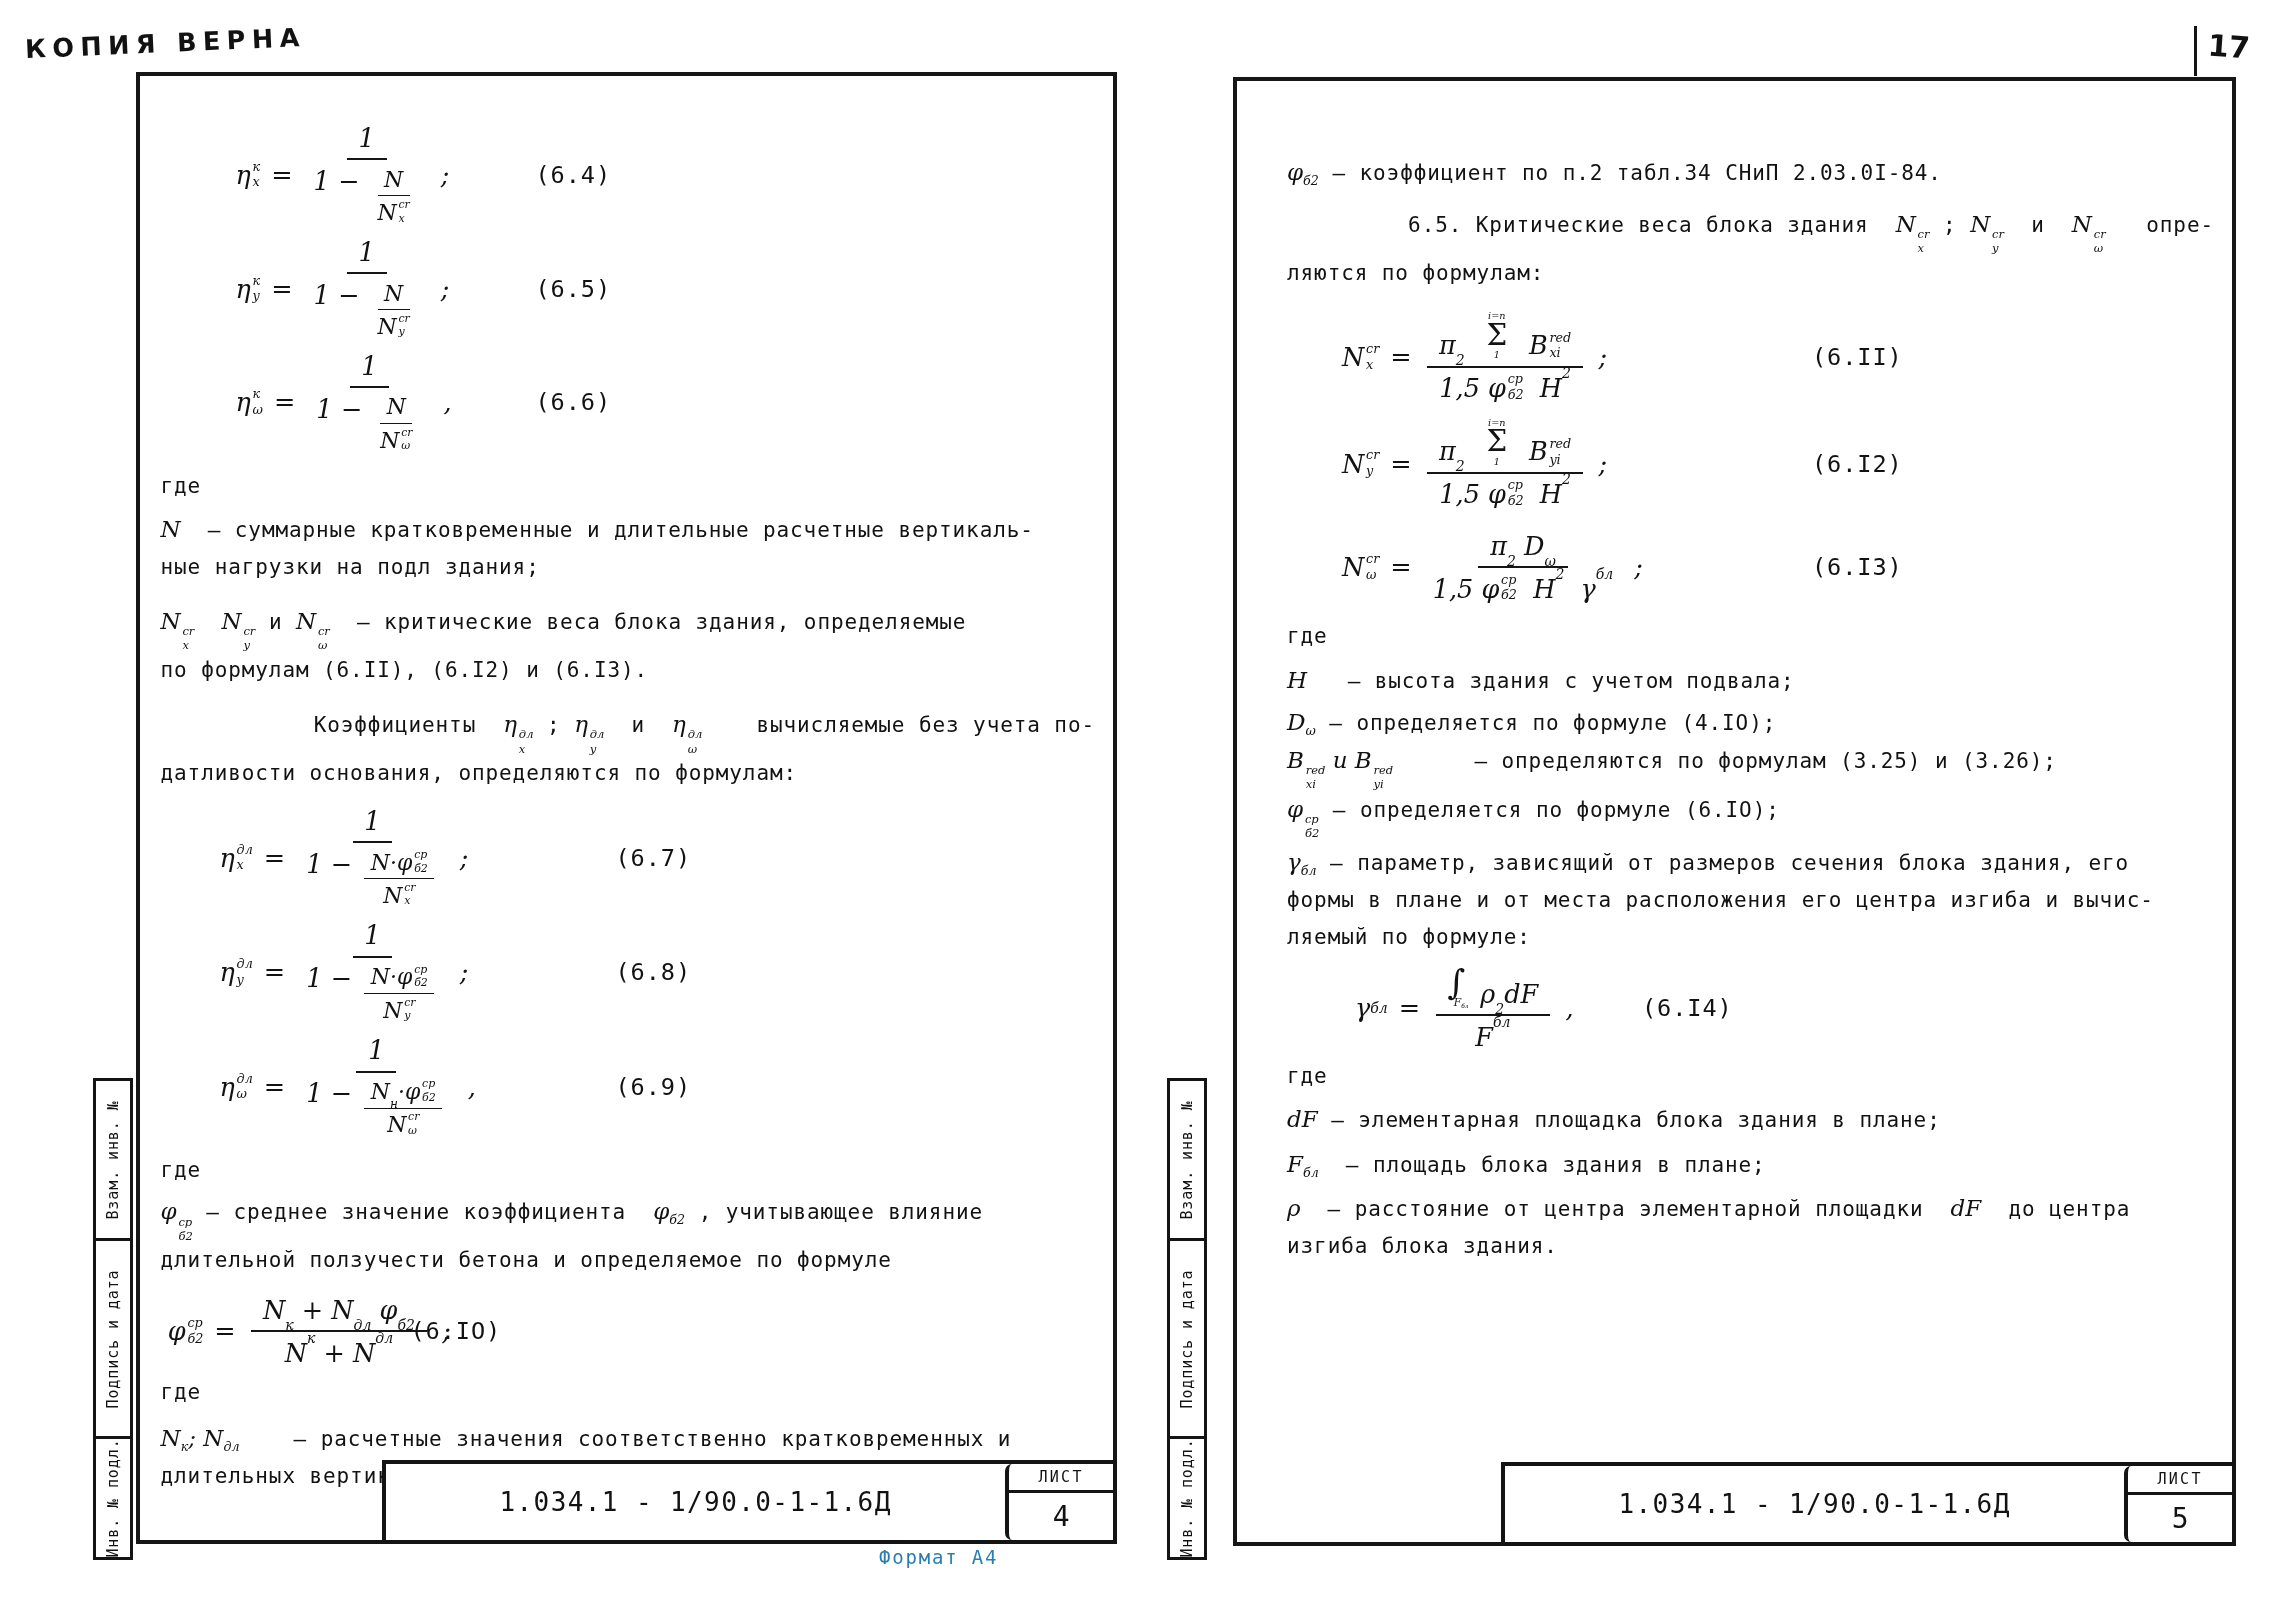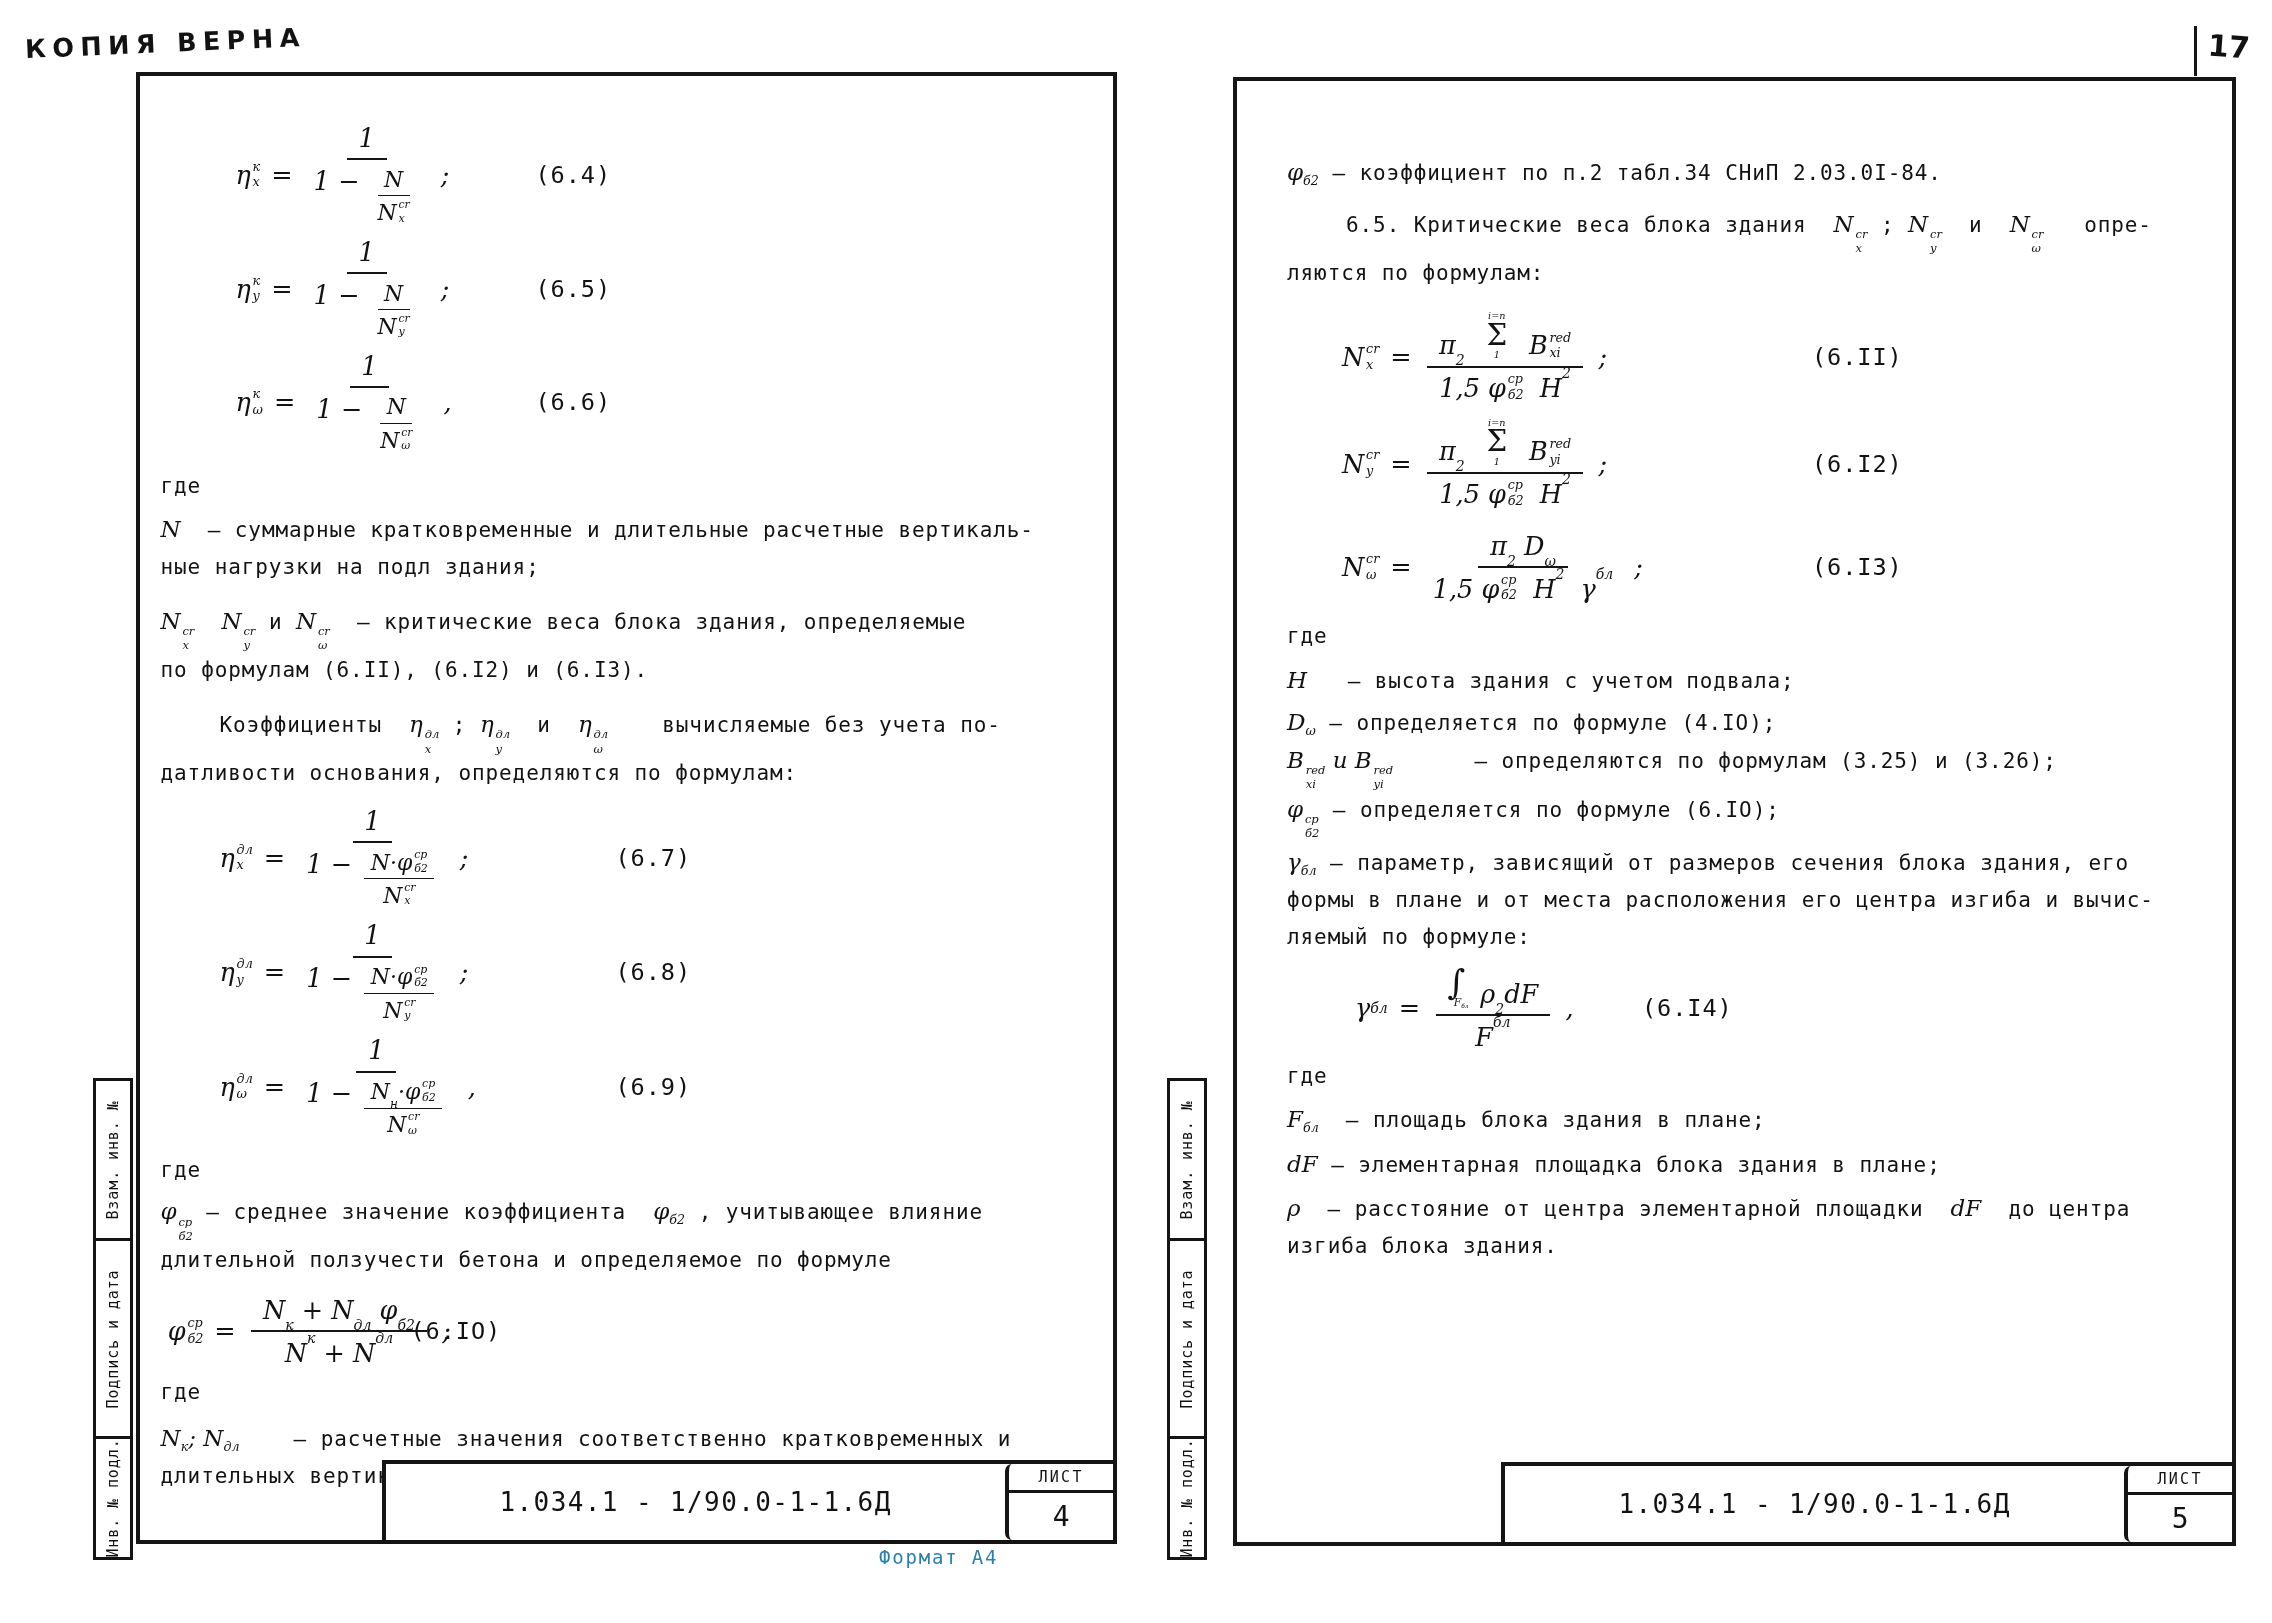--- a/index.html
+++ b/index.html
@@ -27,21 +27,21 @@
   #left-page{left:136px;top:72px;width:973px;height:1464px;}
   #right-page{left:1233px;top:77px;width:995px;height:1461px;}
   .content{position:absolute;top:0;left:0;right:0;}
   #left-content{padding:45px 18px 0 20.5px;}
   #right-content{padding:73px 18px 0 50px;}
   
   .para{margin:0;}
   .pline{
     font-size:21px;line-height:37px;letter-spacing:0.9px;white-space:pre-wrap;
   }
-  .pline.first-indent{padding-left:59px;}
+  .pline.first-indent{padding-left:59px;text-align:right;}
   .sym{
     font-family:"DejaVu Serif",serif;font-style:italic;font-size:23px;letter-spacing:0;
   }
   
   .eq-row{position:relative;display:flex;align-items:center;margin:4.5px 0;min-height:55px;}
   .eq{
     display:flex;align-items:center;font-family:"DejaVu Serif",serif;
     font-style:italic;font-size:25.5px;letter-spacing:0;
   }
   .eq-label{
@@ -570,24 +570,24 @@
               </span>
             </span>
             <span class="op">,</span>
           </div>
           <span class="eq-label" style="left: 355px;">(6.I4)</span>
         </div>
         <div class="para" style="margin-top: 0px;">
           <div class="pline"><span class="tk">где</span></div>
         </div>
         <div class="para" style="margin-top: 6.4px;">
+          <div class="pline"><span class="sym"><span class="tk">dF</span></span><span class="tk"> – элементарная площадка блока здания в плане;</span></div>
+        </div>
+        <div class="para" style="margin-top: 6.4px;">
           <div class="pline"><span class="sym"><span class="tk">F</span><sub class="sb">бл</sub></span><span class="tk">  – площадь блока здания в плане;</span></div>
-        </div>
-        <div class="para" style="margin-top: 6.4px;">
-          <div class="pline"><span class="sym"><span class="tk">dF</span></span><span class="tk"> – элементарная площадка блока здания в плане;</span></div>
         </div>
         <div class="para" style="margin-top: 6.4px;">
           <div class="pline"><span class="sym"><span class="tk">ρ</span></span><span class="tk">  – расстояние от центра элементарной площадки  </span><span class="sym"><span class="tk">dF</span></span><span class="tk">  до центра</span></div>
           <div class="pline"><span class="tk">изгиба блока здания.</span></div>
         </div>
       </div>
     <div class="tblock">
       <div class="tb-main">1.034.1 - 1/90.0-1-1.6Д</div>
       <div class="tb-sheet">
         <div class="tb-sheet-h">ЛИСТ</div>

